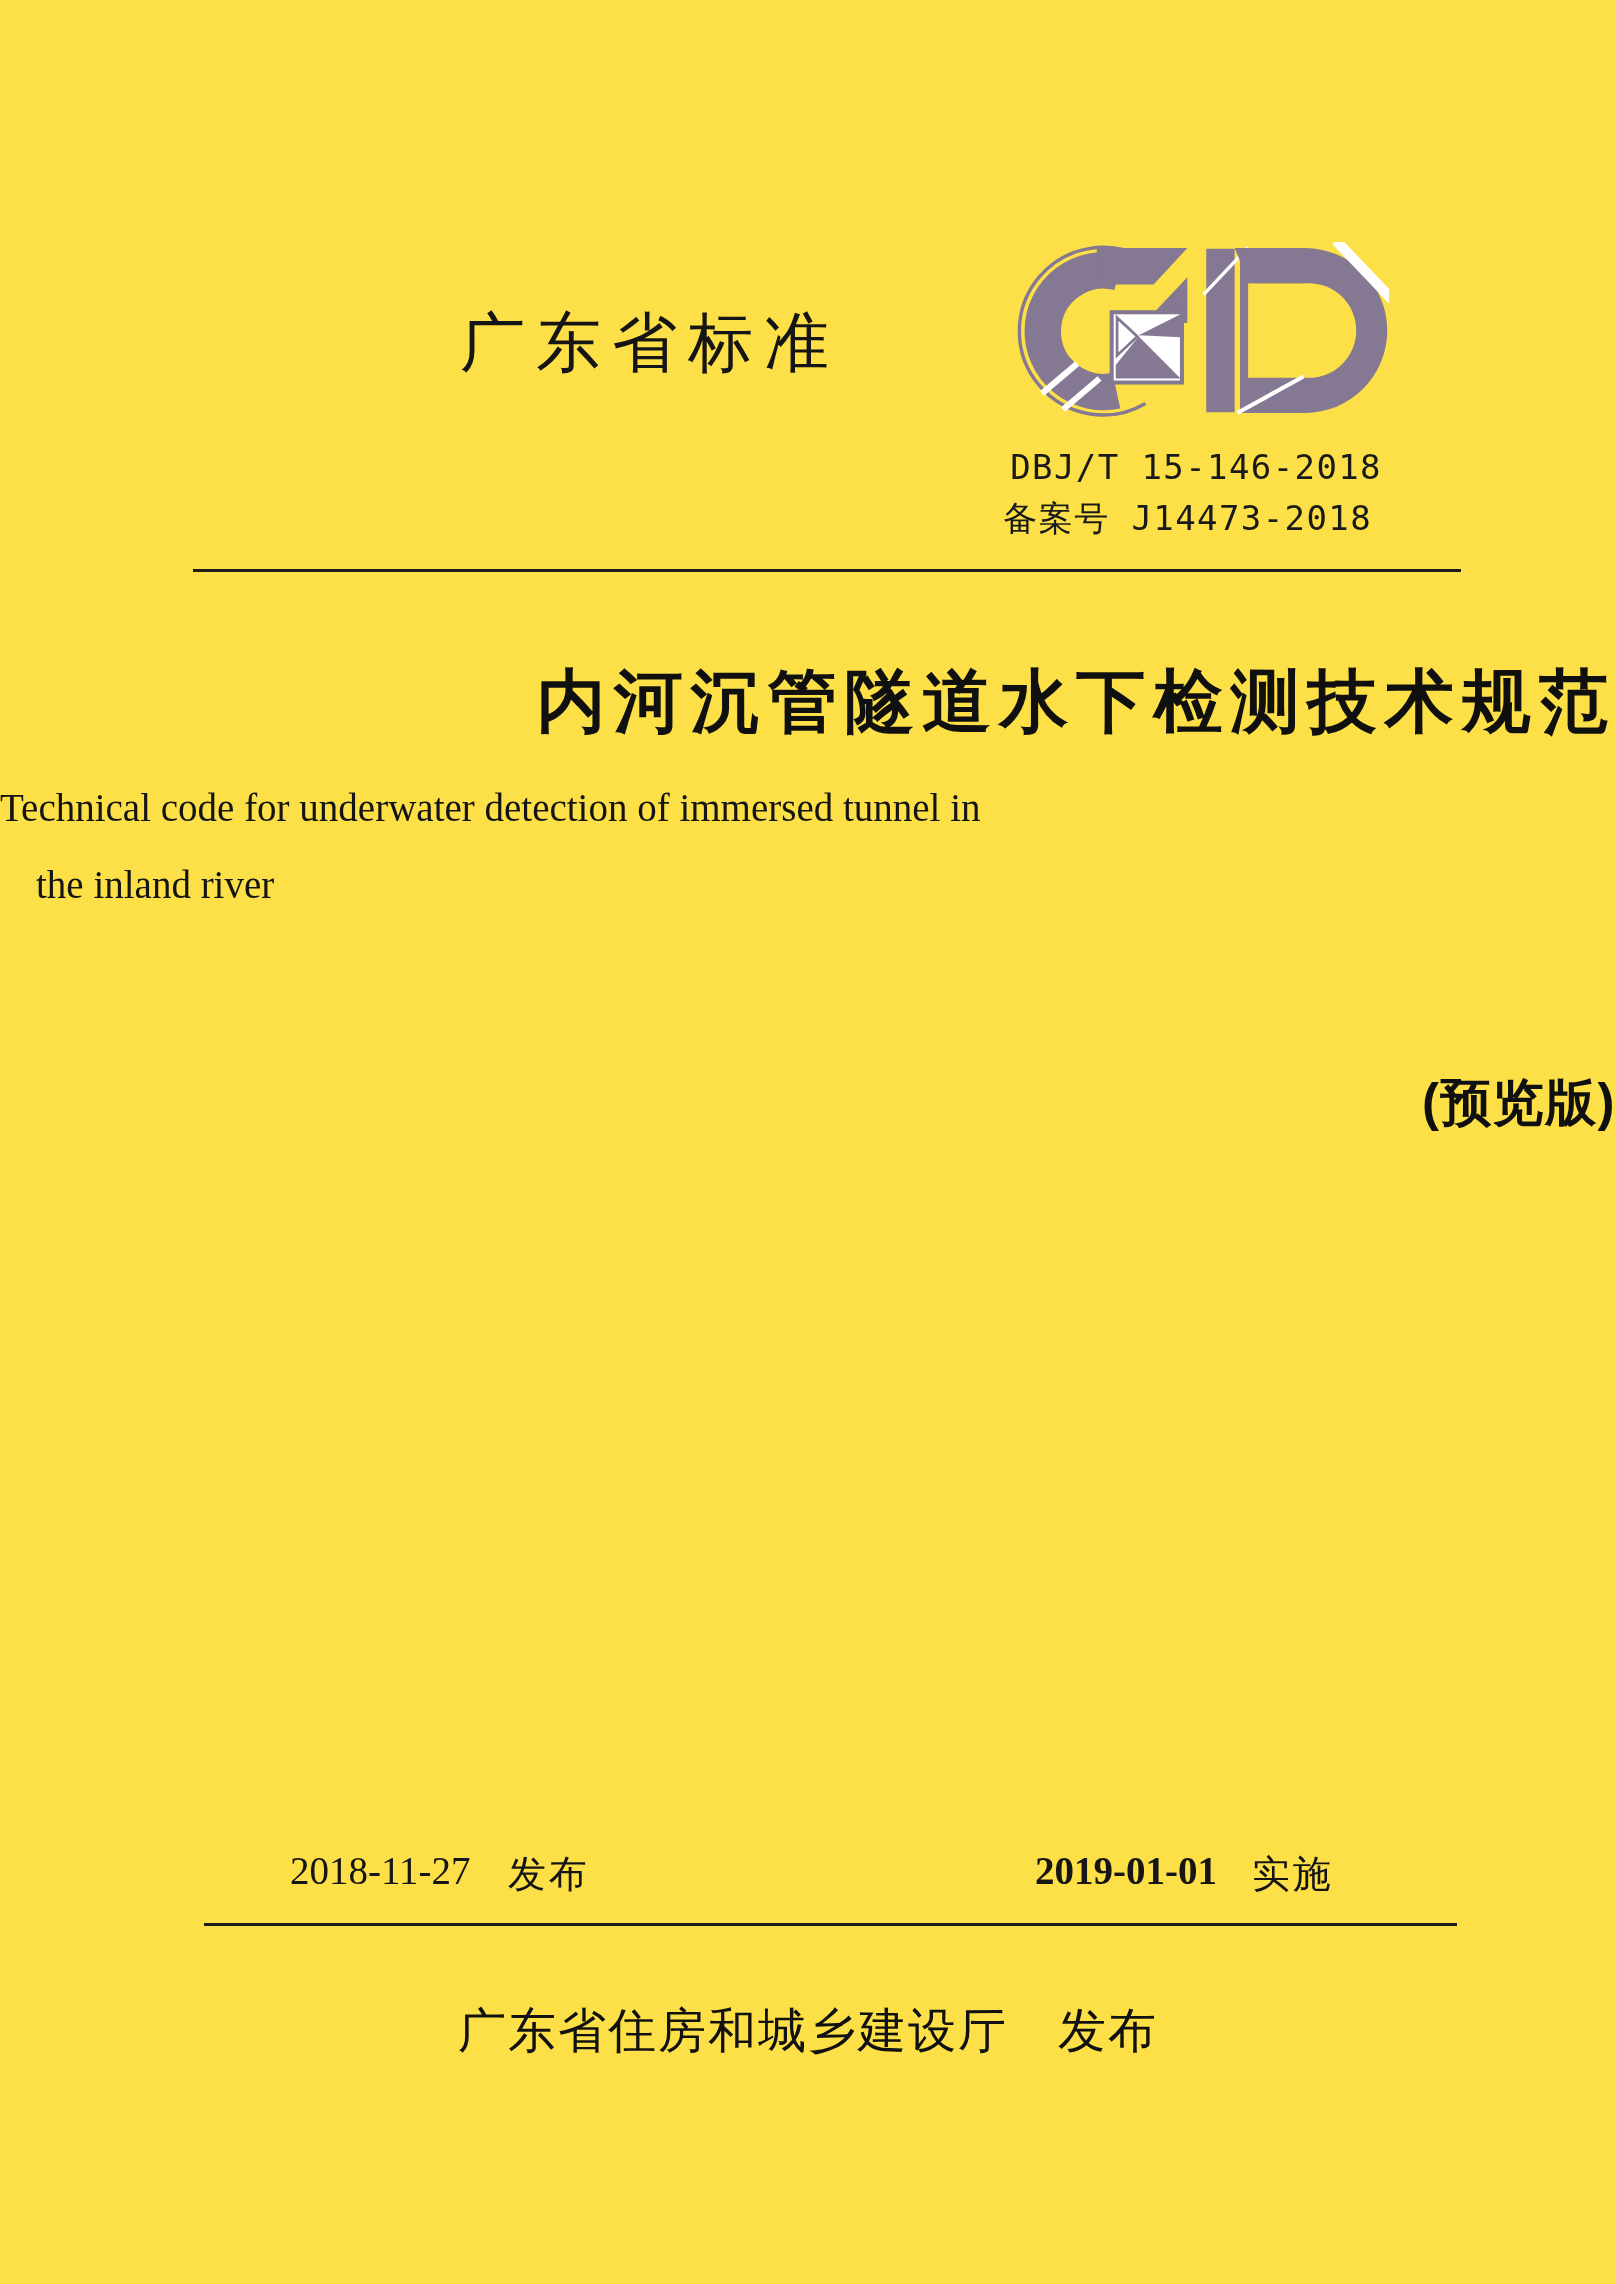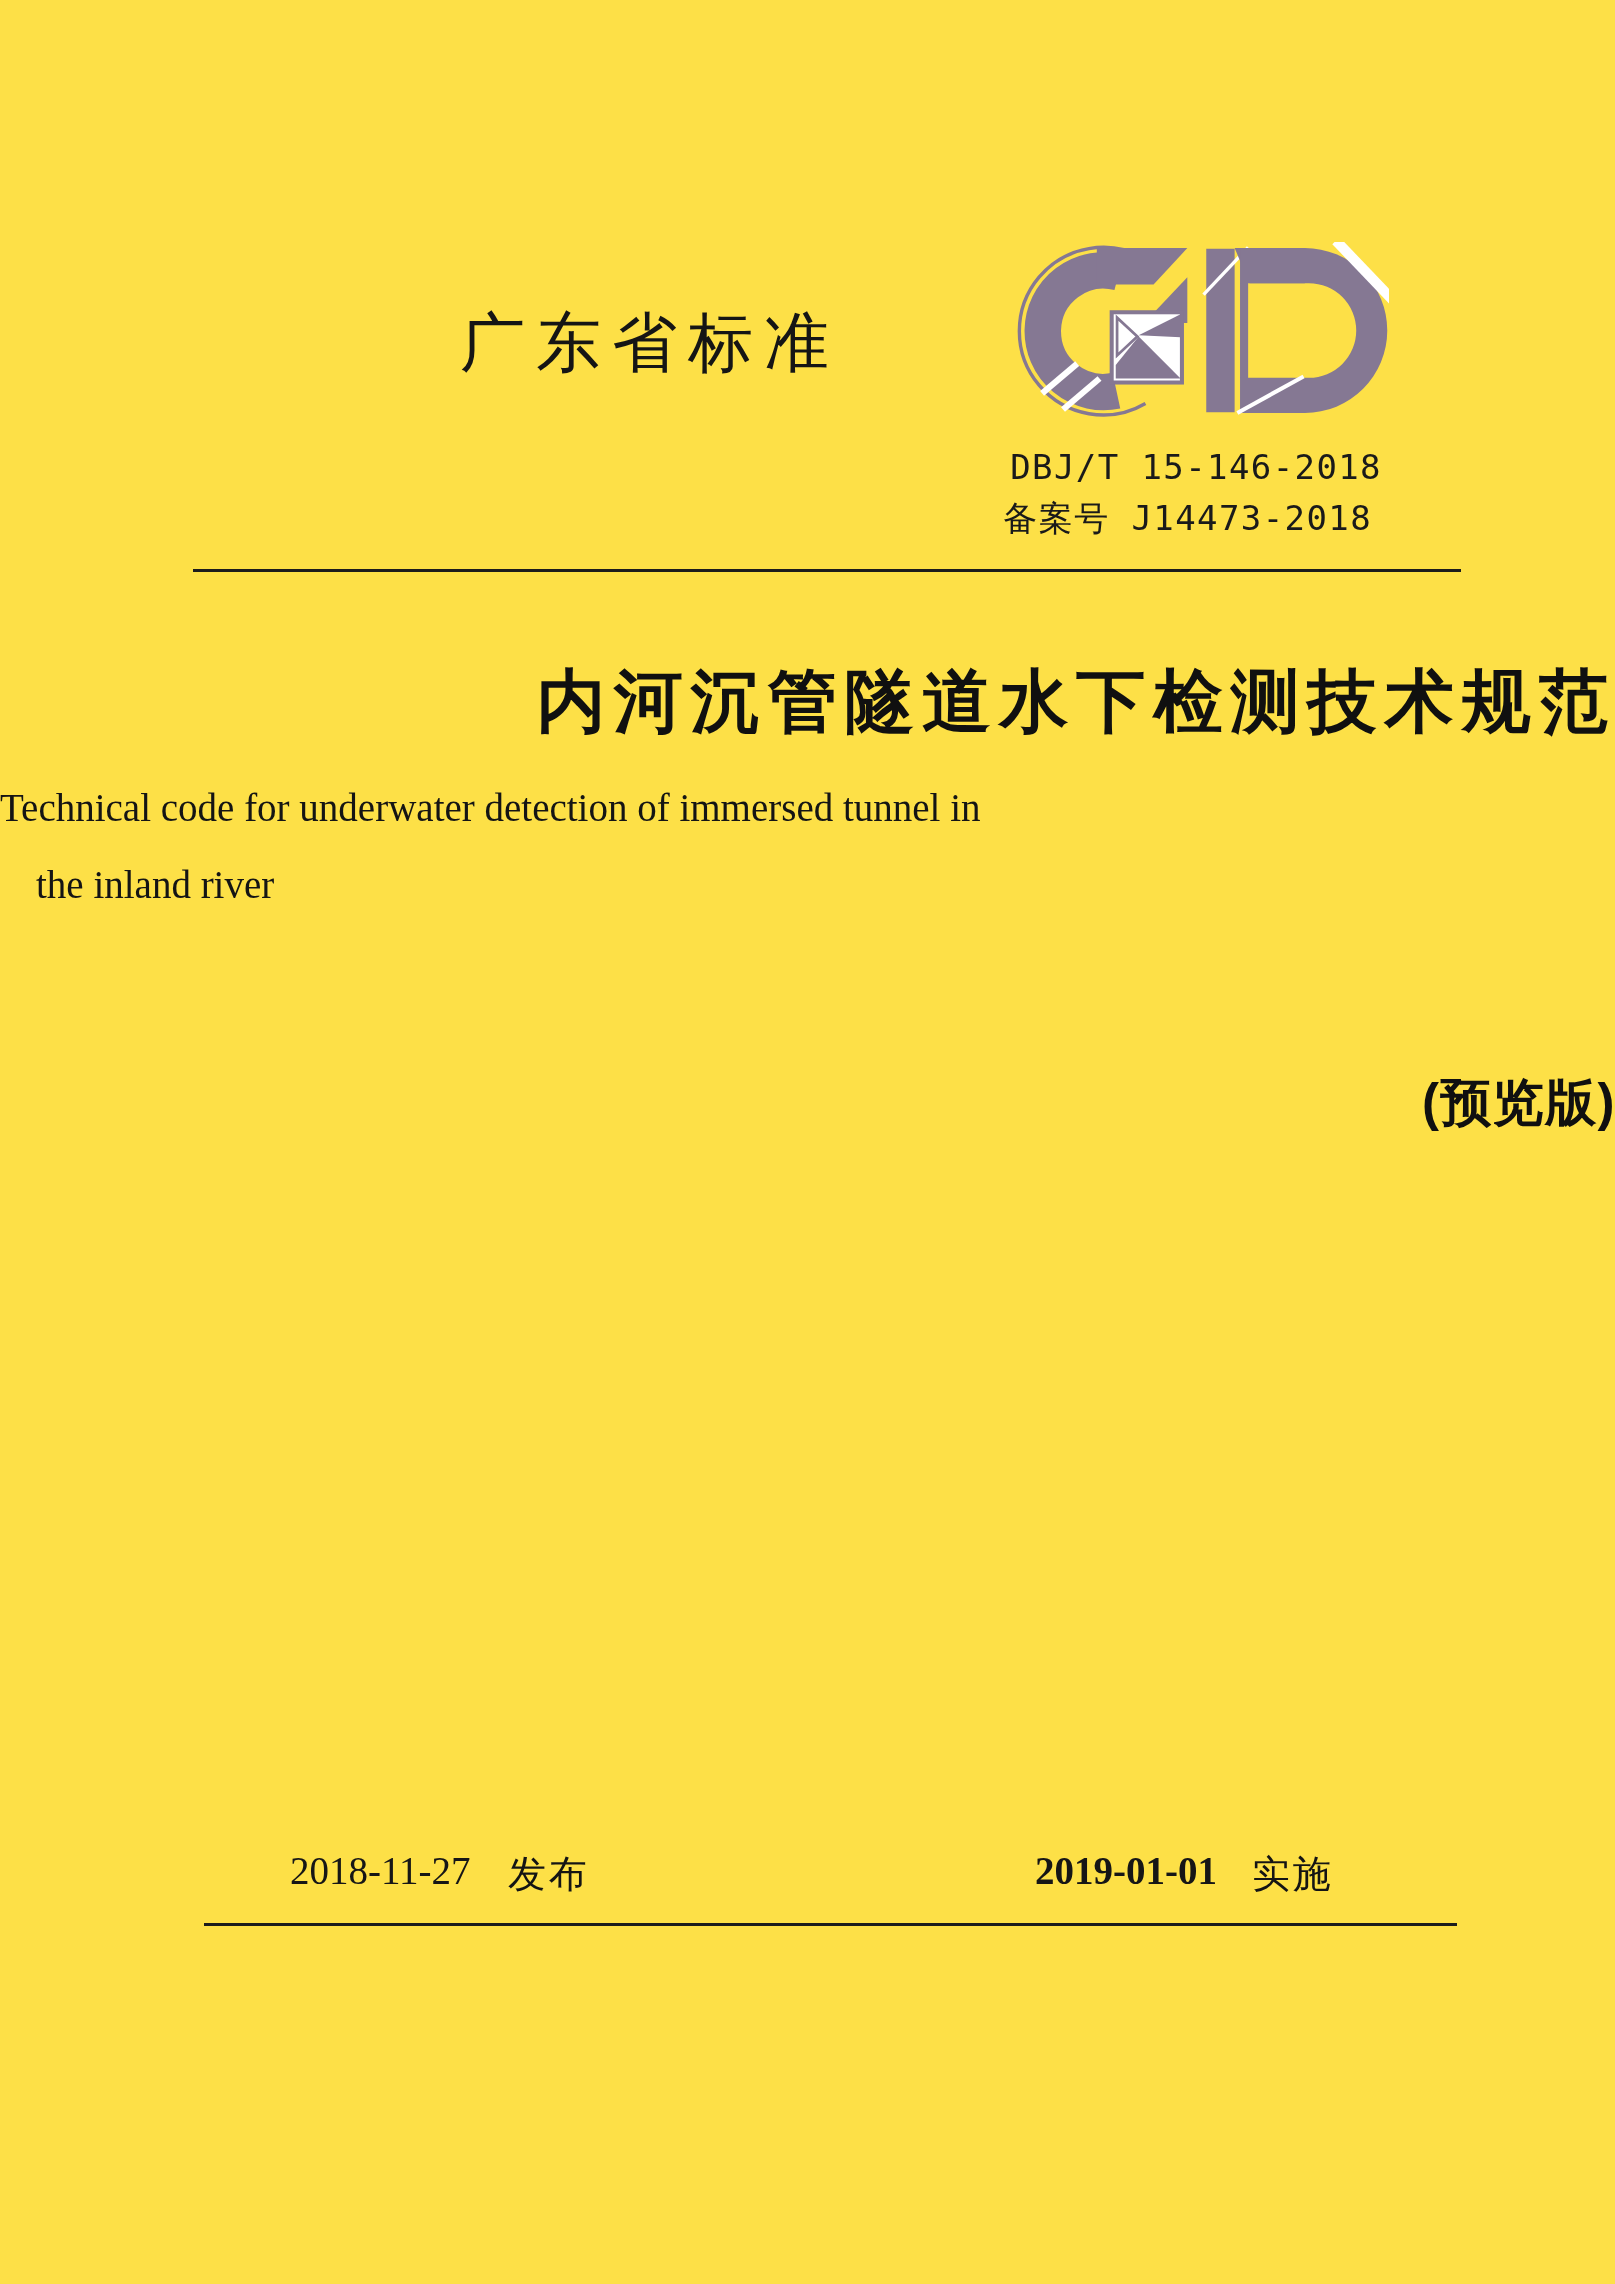--- a/index.html
+++ b/index.html
@@ -120,15 +120,16 @@
   <div class="title-en line2">the inland river</div>
   <div class="edition">(预览版)</div>
 
   <div class="date issue-date">2018-11-27</div>
   <div class="date-label issue-label">发布</div>
   <div class="date impl-date">2019-01-01</div>
   <div class="date-label impl-label">实施</div>
 
   <div class="rule rule-bottom"></div>
 
+  <div class="publisher">广东省住房和城乡建设厅　发布</div>
 
 </div>
 
 
 </body></html>

